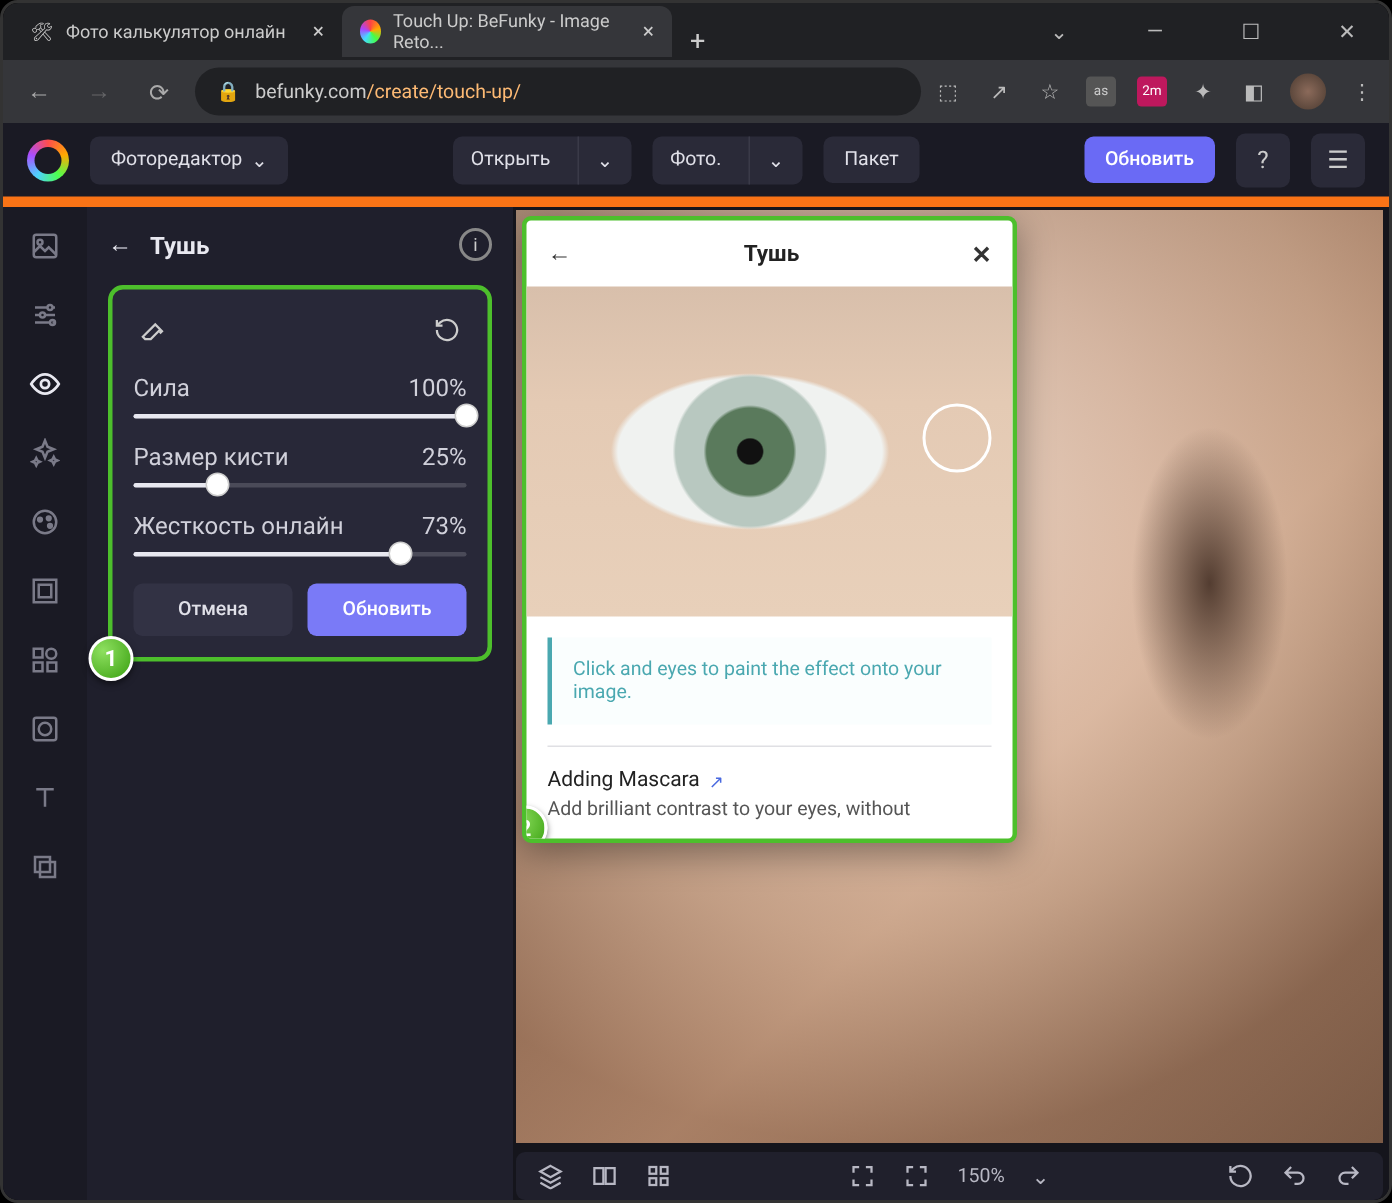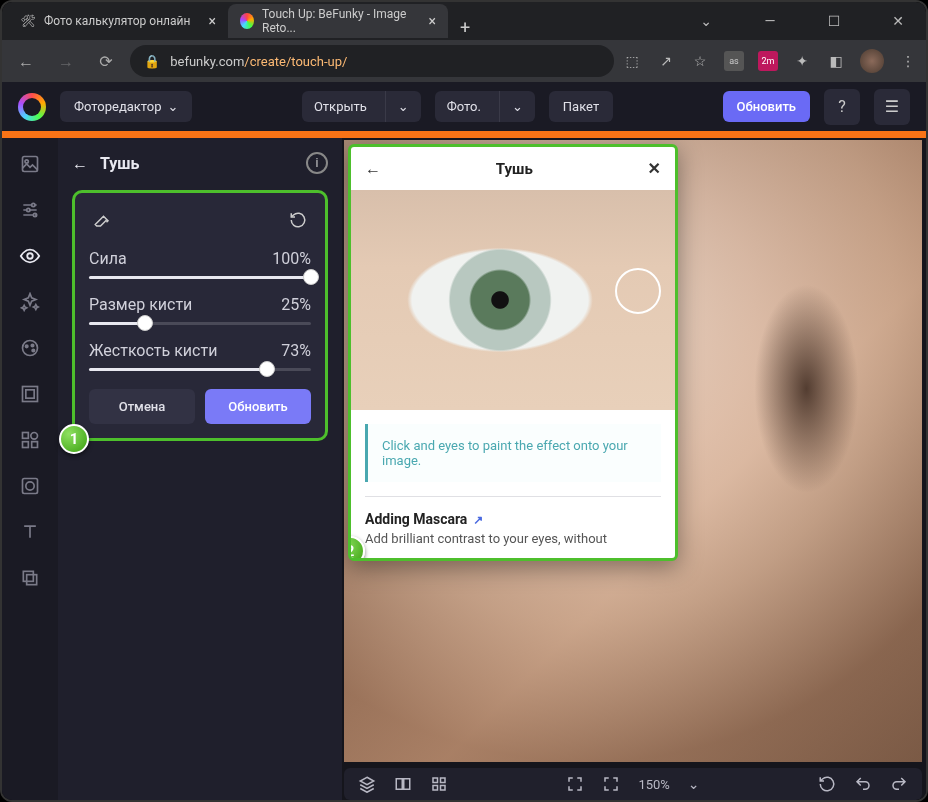--- a/index.html
+++ b/index.html
@@ -65,21 +65,21 @@
   radial-gradient(circle at 46% 50%, #111 4%, transparent 4.5%),
   radial-gradient(circle at 46% 50%, #5a7a5c 14%, transparent 15%),
   radial-gradient(circle at 46% 50%, #b8c8c0 24%, transparent 25%),
   radial-gradient(ellipse 160px 90px at 46% 50%, #f0f2f0 55%, transparent 58%),
   linear-gradient(180deg, #d8bfab 0%, #e4cab4 35%, #e8d0ba 100%);
   position: relative;
 }
 .brush-ring { position: absolute; width: 46px; height: 46px; border: 2px solid #fff; border-radius: 50%; right: 14px; top: 78px; }
 .help-hint { padding: 14px; font-size: 13px; color: #4aa8b0; border-left: 3px solid #4aa8b0; margin: 14px; background: #fafefe; }
 .help-divider { border-top: 1px solid #e0e0e4; margin: 0 14px; }
-.help-link-row { padding: 14px 14px 4px; font-weight: 700; font-size: 14px; color: #222; display: flex; align-items: flex-end; gap: 6px; }
+.help-link-row { padding: 14px 14px 4px; font-weight: 400; font-size: 14px; color: #222; display: flex; align-items: flex-end; gap: 6px; }
 .ext-link { color: #4a6ae0; font-size: 12px; }
 .help-desc { padding: 0 14px 12px; font-size: 13px; color: #555; }
 .zoom-bar { height: 32px; background: #20202c; margin: 6px 4px 4px 2px; border-radius: 6px; display: flex; align-items: center; padding: 0 14px; gap: 18px; color: #b8b8c4; font-size: 14px; }
 .zoom-spacer { flex: 1; }
 .zoom-item { cursor: pointer; display: flex; align-items: center; justify-content: center; }
 svg { display: block; }
 </style>
 </head>
 <body>
 
@@ -252,21 +252,21 @@
               <span>Размер кисти</span>
               <span>25%</span>
             </div>
           <div class="slider-track">
               <div class="slider-fill" style="width:25%"></div>
               <div class="slider-thumb" style="left:25%"></div>
             </div>
         </div>
         <div class="slider-group">
           <div class="slider-label-row">
-              <span>Жесткость кисти</span>
+              <span>Жесткость онлайн</span>
               <span>73%</span>
             </div>
           <div class="slider-track">
               <div class="slider-fill" style="width:80%"></div>
               <div class="slider-thumb" style="left:80%"></div>
             </div>
         </div>
         <div class="btn-row">
           <div class="btn cancel">Отмена</div>
           <div class="btn apply">Обновить</div>

